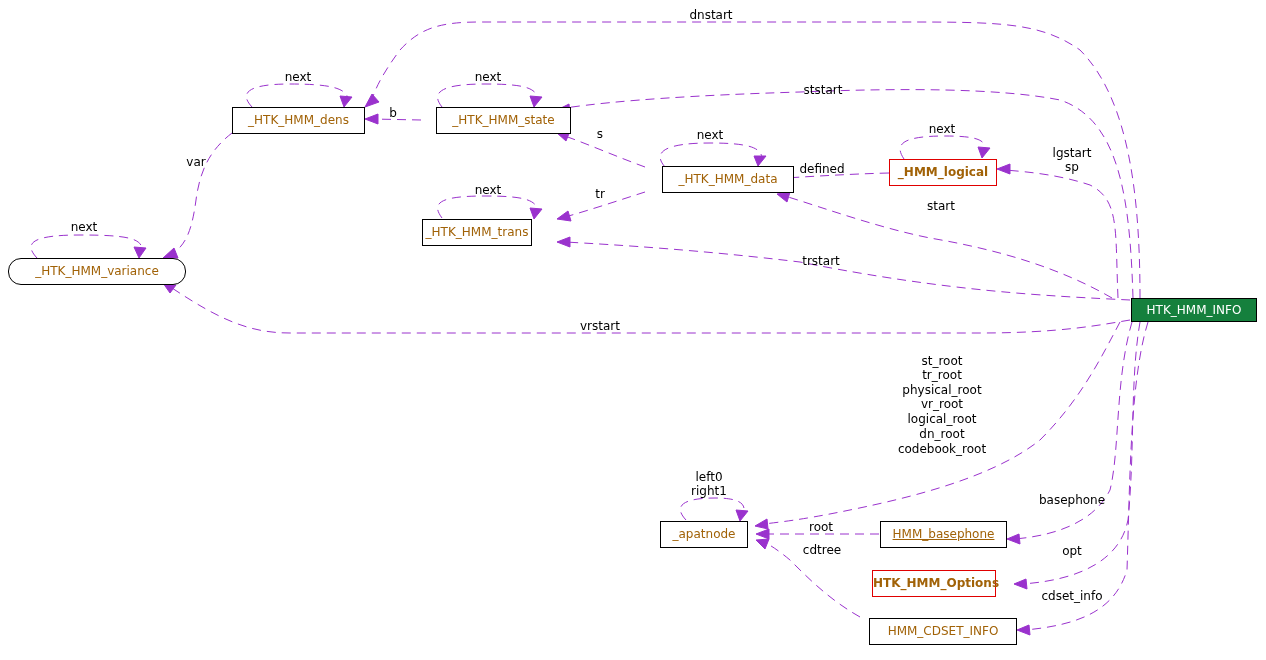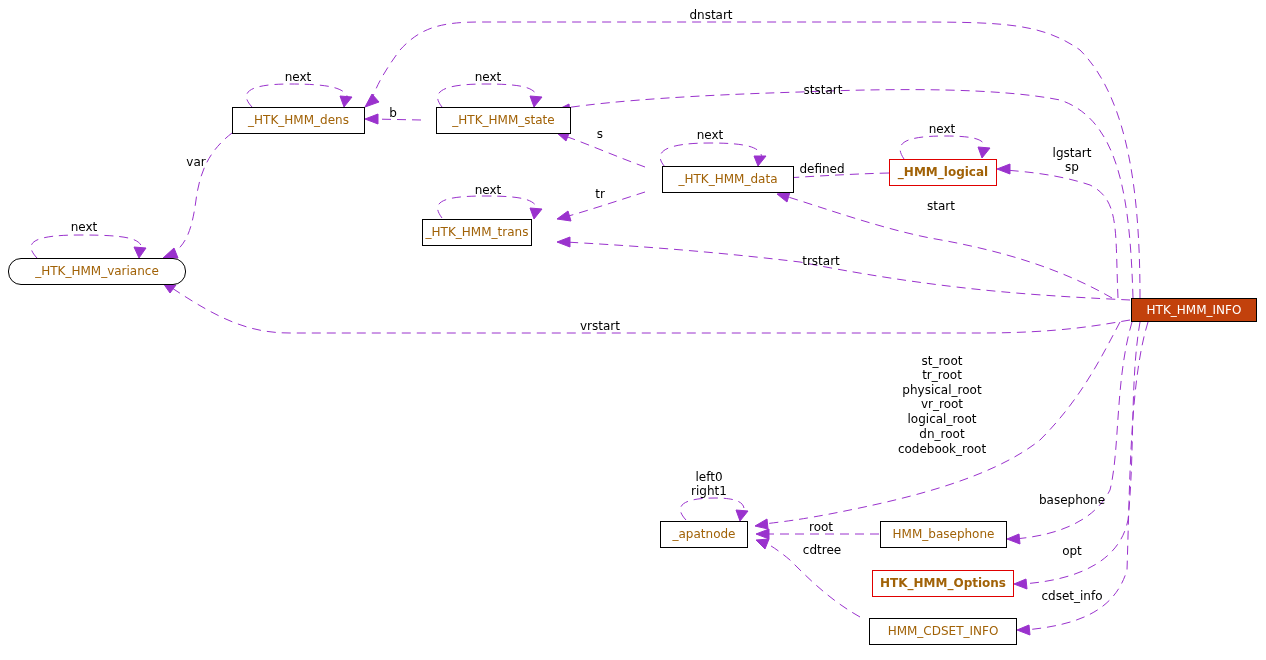--- a/index.html
+++ b/index.html
@@ -5,21 +5,21 @@
   html, body { margin: 0; padding: 0; background: #ffffff; }
   body { width: 1266px; height: 660px; position: relative; overflow: hidden;
          font-family: "DejaVu Sans", "Liberation Sans", sans-serif; }
   svg { position: absolute; left: 0; top: 0; }
   .edge { fill: none; stroke: #9a32cd; stroke-width: 1; stroke-dasharray: 9 6; }
   .arrow { fill: #9a32cd; stroke: #9a32cd; }
   .lbl { font-size: 12px; fill: #000; font-family: "DejaVu Sans", "Liberation Sans", sans-serif; }
   .node { position: absolute; box-sizing: border-box; border: 1px solid #000; background: #fff;
           font-size: 12px; text-align: center; line-height: 24px; height: 27px; color: #a16207; cursor: pointer; }
   .node.red { border-color: #e00000; font-weight: bold; }
-  .node.dark { background: #c2410c; color: #fff; border-color: #000; }
+  .node.dark { background: #15803d; color: #fff; border-color: #000; }
 </style>
 </head>
 <body>
 
 <svg width="1266" height="660" viewBox="0 0 1266 660">
 
   <path class="edge" d="M252,107 C238,92 250,84 290,84 C330,84 345,88 348,98"></path>
   <polygon class="arrow" points="340,96 352,97 344,107"></polygon>
   <path class="edge" d="M442,107 C430,92 442,84 485,84 C525,84 535,88 538,98"></path>
   <polygon class="arrow" points="530,96 542,97 534,107"></polygon>
@@ -105,15 +105,15 @@
 </svg>
 
 <div class="node" style="left:232px;top:107px;width:133px;">_HTK_HMM_dens</div>
 <div class="node" style="left:436px;top:107px;width:135px;">_HTK_HMM_state</div>
 <div class="node" style="left:8px;top:258px;width:178px;border-radius:13px;">_HTK_HMM_variance</div>
 <div class="node" style="left:422px;top:219px;width:110px;">_HTK_HMM_trans</div>
 <div class="node" style="left:645px;top:166px;width:132px;margin-left:17px;">_HTK_HMM_data</div>
 <div class="node red" style="left:889px;top:159px;width:108px;">_HMM_logical</div>
 <div class="node dark" style="left:1131px;top:298px;width:126px;height:24px;line-height:22px;">HTK_HMM_INFO</div>
 <div class="node" style="left:660px;top:521px;width:88px;">_apatnode</div>
-<div class="node" style="left:880px;top:521px;width:127px;">HMM_basephone</div>
-<div class="node red" style="left:872px;top:570px;width:142px;">HTK_HMM_Options</div>
+<div class="node" style="left:880px;top:521px;width:127px;text-decoration:underline;">HMM_basephone</div>
+<div class="node red" style="left:872px;top:570px;width:124px;">HTK_HMM_Options</div>
 <div class="node" style="left:869px;top:618px;width:148px;">HMM_CDSET_INFO</div>
 
 </body></html>

